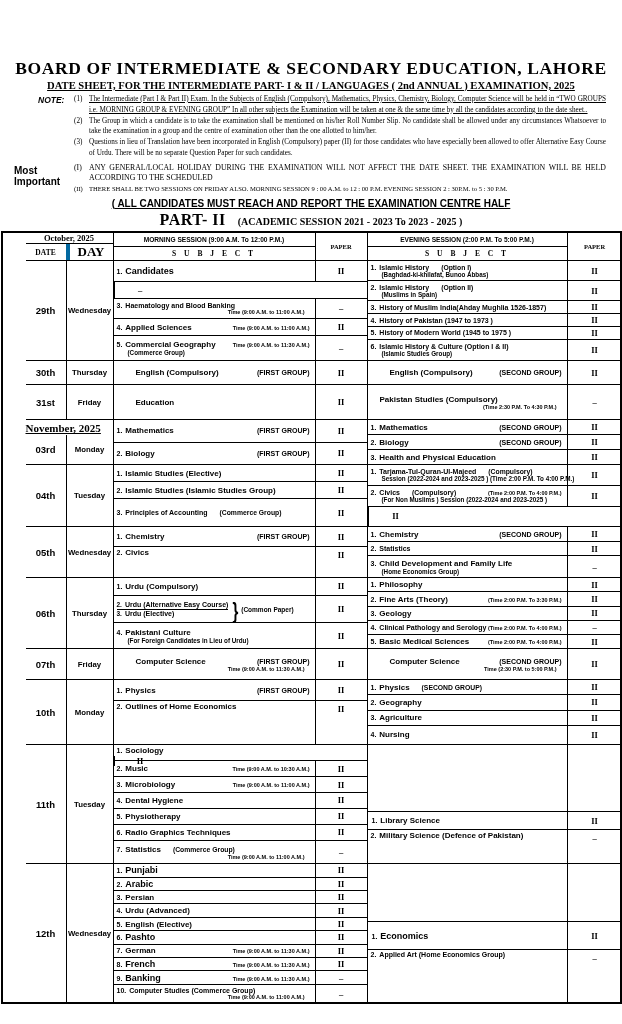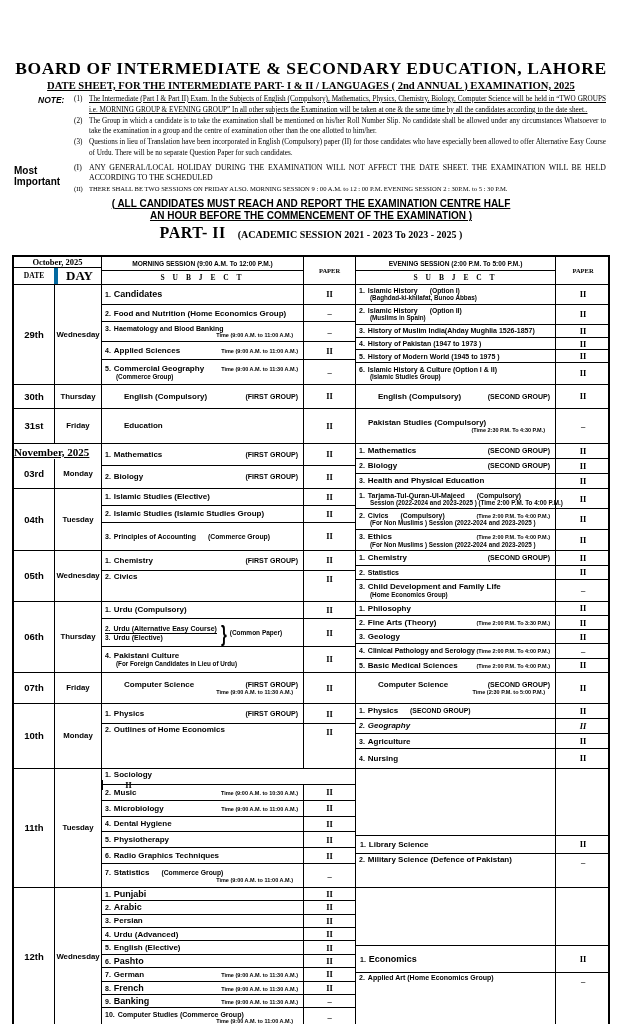--- a/index.html
+++ b/index.html
@@ -28,21 +28,21 @@
   .mi .note:nth-child(2) .nnum{font-size:6.6px;line-height:1.5;}
   
   .reach{margin-top:4px;text-align:center;font-family:"Liberation Sans",sans-serif;
          font-weight:bold;font-size:10px;line-height:1.25;}
   .reach div{display:inline-block;text-decoration:underline;}
   .reach .r2{display:block;text-decoration:underline;}
   .partline{text-align:center;margin-top:1px;}
   .part-title{font-weight:bold;font-size:16px;letter-spacing:.5px;}
   .part-session{font-weight:bold;font-size:10px;margin-left:8px;}
   
-  .table{width:594px;margin:13px auto 0;border:2px solid #000;}
+  .table{width:594px;margin:2px auto 0;border:2px solid #000;padding-left:23px;}
   .thead{display:flex;border-bottom:1.5px solid #000;height:27px;}
   .th-dd{width:87px;flex:none;border-right:1px solid #000;display:flex;flex-direction:column;}
   .th-month{flex:1;display:flex;align-items:center;justify-content:center;border-bottom:1px solid #000;
             font-weight:bold;font-size:8.5px;}
   .th-ddrow{flex:1;display:flex;}
   .th-date{width:40px;flex:none;border-right:4px solid #0369a1;display:flex;align-items:center;justify-content:center;
            font-weight:bold;font-size:7.5px;}
   .th-day{flex:1;display:flex;align-items:center;justify-content:center;font-weight:bold;font-size:13px;}
   .th-m{width:253px;flex:none;display:flex;}
   .th-e{width:254px;flex:none;border-left:1px solid #000;display:flex;}
@@ -131,21 +131,20 @@
         </div>
         <div class="note">
           <span class="nnum">(II)</span>
           <span class="ntext">THERE SHALL BE TWO SESSIONS ON FRIDAY ALSO.  MORNING SESSION 9 :  00 A.M. to 12 : 00 P.M.  EVENING SESSION 2 :   30P.M. to 5 : 30 P.M.</span>
         </div>
       </div>
   </div>
 
   <div class="reach">
     <div class="r1">( ALL  CANDIDATES   MUST   REACH  AND   REPORT  THE  EXAMINATION  CENTRE HALF</div>
-    <div class="r2">AN  HOUR  BEFORE  THE  COMMENCEMENT  OF  THE  EXAMINATION )</div>
   </div>
 
   <div class="partline">
     <span class="part-title">PART- II</span>
     <span class="part-session">(ACADEMIC SESSION 2021 - 2023 To 2023 - 2025 )</span>
   </div>
 
   <div class="table">
     <div class="thead">
       <div class="th-dd">
@@ -182,26 +181,20 @@
             <div class="entry" style="flex-grow: 1.2; flex-basis: 0px;">
               <div class="subcell">
                 <div class="line1">
                   <span class="num">1.</span>
                   <span class="nm big">Candidates</span>
                 </div>
               </div>
               <div class="pap">II</div>
             </div>
             <div class="entry" style="flex-grow: 1; flex-basis: 0px;">
-              <div class="subcell">
-                <div class="line1">
-                  <span class="num">2.</span>
-                  <span class="nm">Food and Nutrition (Home Economics Group)</span>
-                </div>
-              </div>
               <div class="pap">–</div>
             </div>
             <div class="entry" style="flex-grow: 1.2; flex-basis: 0px;">
               <div class="subcell">
                 <div class="line1">
                   <span class="num">3.</span>
                   <span class="nm small">Haematology and Blood Banking</span>
                 </div>
                 <div class="sub2r">Time (9:00 A.M. to 11:00 A.M.)</div>
               </div>
@@ -467,28 +460,20 @@
                   <span class="num">2.</span>
                   <span class="nm small">Civics</span>
                   <span class="mid">(Compulsory)</span>
                   <span class="tm">(Time 2:00 P.M. To 4:00 P.M.)</span>
                 </div>
                 <div class="sub2">(For Non Muslims )  Session  (2022-2024 and 2023-2025 )</div>
               </div>
               <div class="pap">II</div>
             </div>
             <div class="entry" style="flex-grow: 1; flex-basis: 0px;">
-              <div class="subcell">
-                <div class="line1">
-                  <span class="num">3.</span>
-                  <span class="nm">Ethics</span>
-                  <span class="tm">(Time 2:00 P.M. To 4:00 P.M.)</span>
-                </div>
-                <div class="sub2">(For Non Muslims )  Session  (2022-2024 and 2023-2025 )</div>
-              </div>
               <div class="pap">II</div>
             </div>
           </div>
         </div>
         <div class="row" style="min-height: 50px;">
           <div class="c-dd">
             <div class="dd-main">
               <div class="dd-date">05th</div>
               <div class="dd-day">Wednesday</div>
             </div>
@@ -708,21 +693,21 @@
             <div class="entry" style="flex-grow: 1; flex-basis: 0px;">
               <div class="subcell">
                 <div class="line1">
                   <span class="num">1.</span>
                   <span class="nm">Physics</span>
                   <span class="mid">(SECOND GROUP)</span>
                 </div>
               </div>
               <div class="pap">II</div>
             </div>
-            <div class="entry" style="flex-grow: 1; flex-basis: 0px; font-style: italic;">
+            <div class="entry" style="flex-grow: 1; flex-basis: 0px;">
               <div class="subcell">
                 <div class="line1">
                   <span class="num">2.</span>
                   <span class="nm">Geography</span>
                 </div>
               </div>
               <div class="pap">II</div>
             </div>
             <div class="entry" style="flex-grow: 1; flex-basis: 0px;">
               <div class="subcell">

